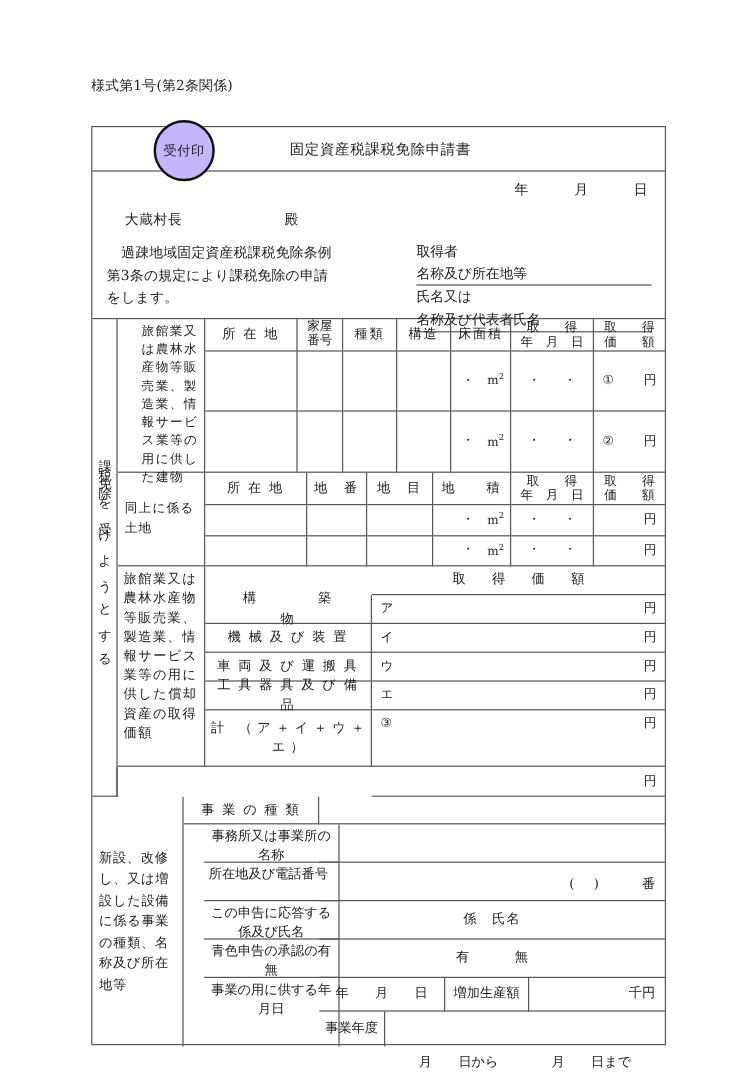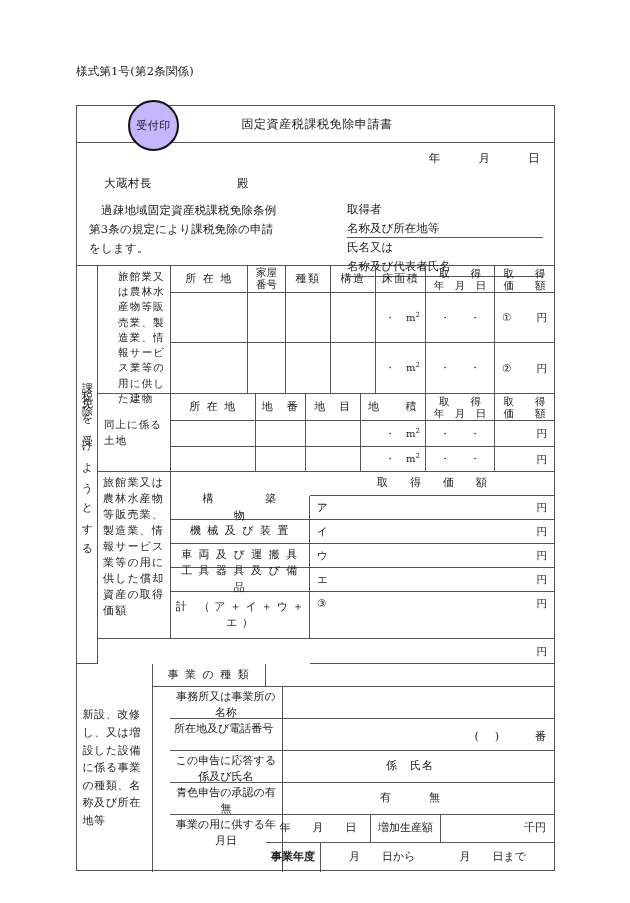--- a/index.html
+++ b/index.html
@@ -447,23 +447,23 @@
     </div>
 
     <div class="bx bdr lbl-topleft" style="left:76px; top:709px; width:113px; height:57px;">事業の用に供する年月日</div>
 
     <div class="bx bdb bdr ctr" style="left:189px; top:709px; width:105px; height:28px; font-size:11px;">年　　月　　日</div>
     <div class="bx bdb bdr ctr" style="left:294px; top:709px; width:70px; height:28px; font-size:11px;">増加生産額</div>
     <div class="bx bdb rgt" style="left:364px; top:709px; width:113px; height:28px; padding-right:8px; font-size:11px;">
       <span>千円</span>
     </div>
 
-    <div class="bx bdr ctr" style="left:189px; top:737px; width:55px; height:29px; font-size:11px;font-weight:bold;">事業年度</div>
+    <div class="bx bdr ctr" style="left:189px; top:737px; width:55px; height:29px; font-size:11px;">事業年度</div>
     <div class="bx" style="left:244px; top:737px; width:233px; height:29px;">
-      <div style="width:100%;height:100%;display:flex;align-items:center;justify-content:center;font-size:11px;">
+      <div style="width:100%;height:100%;display:flex;align-items:center;justify-content:center;font-size:11px;margin-top:28px;">
         <span>月　　日から</span>
         <span style="display:inline-block;width:44px;"></span>
         <span>月　　日まで</span>
       </div>
     </div>
 
   </div>
 </div>
 
 </body></html>

